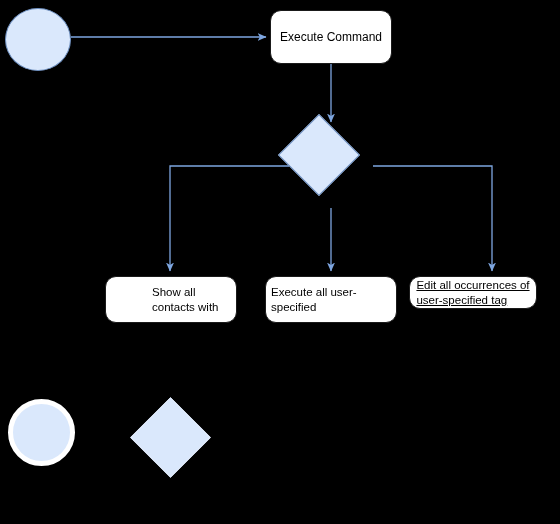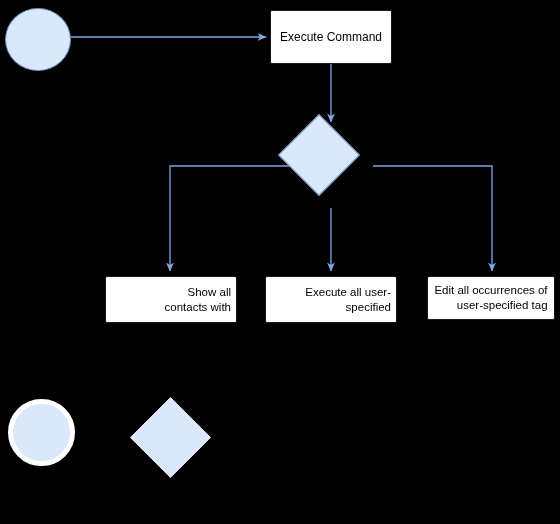--- a/index.html
+++ b/index.html
@@ -35,42 +35,42 @@
     width: 66px;
     height: 63px;
     border-radius: 50%;
     background: #dae8fc;
     border: 1px solid #6c8ebf;
   }
 
   .proc {
     background: #ffffff;
     border: 1px solid #1a1a1a;
-    border-radius: 2px;
+    border-radius: 11px;
     display: flex;
     align-items: center;
     justify-content: center;
-    text-align: right;
+    text-align: left;
     color: #000000;
     font-size: 11.5px;
     line-height: 15px;
     padding: 2px 5px;
   }
 
   .proc-exec {
     left: 270px;
     top: 10px;
     width: 122px;
     height: 54px;
     font-size: 12px;
   }
 
   .proc-a { left: 105px; top: 276px; width: 132px; height: 47px; padding-left: 46px; }
   .proc-b { left: 265px; top: 276px; width: 132px; height: 47px; }
-  .proc-c { left: 427px; top: 276px; width: 128px; height: 44px; }
+  .proc-c { left: 409px; top: 276px; width: 128px; height: 33px; text-decoration: underline; }
 
   .diamond-node {
     left: 290px;
     top: 126px;
     width: 58px;
     height: 58px;
     background: #dae8fc;
     border: 1px solid #6c8ebf;
     transform: rotate(45deg);
     transform-origin: center center;

